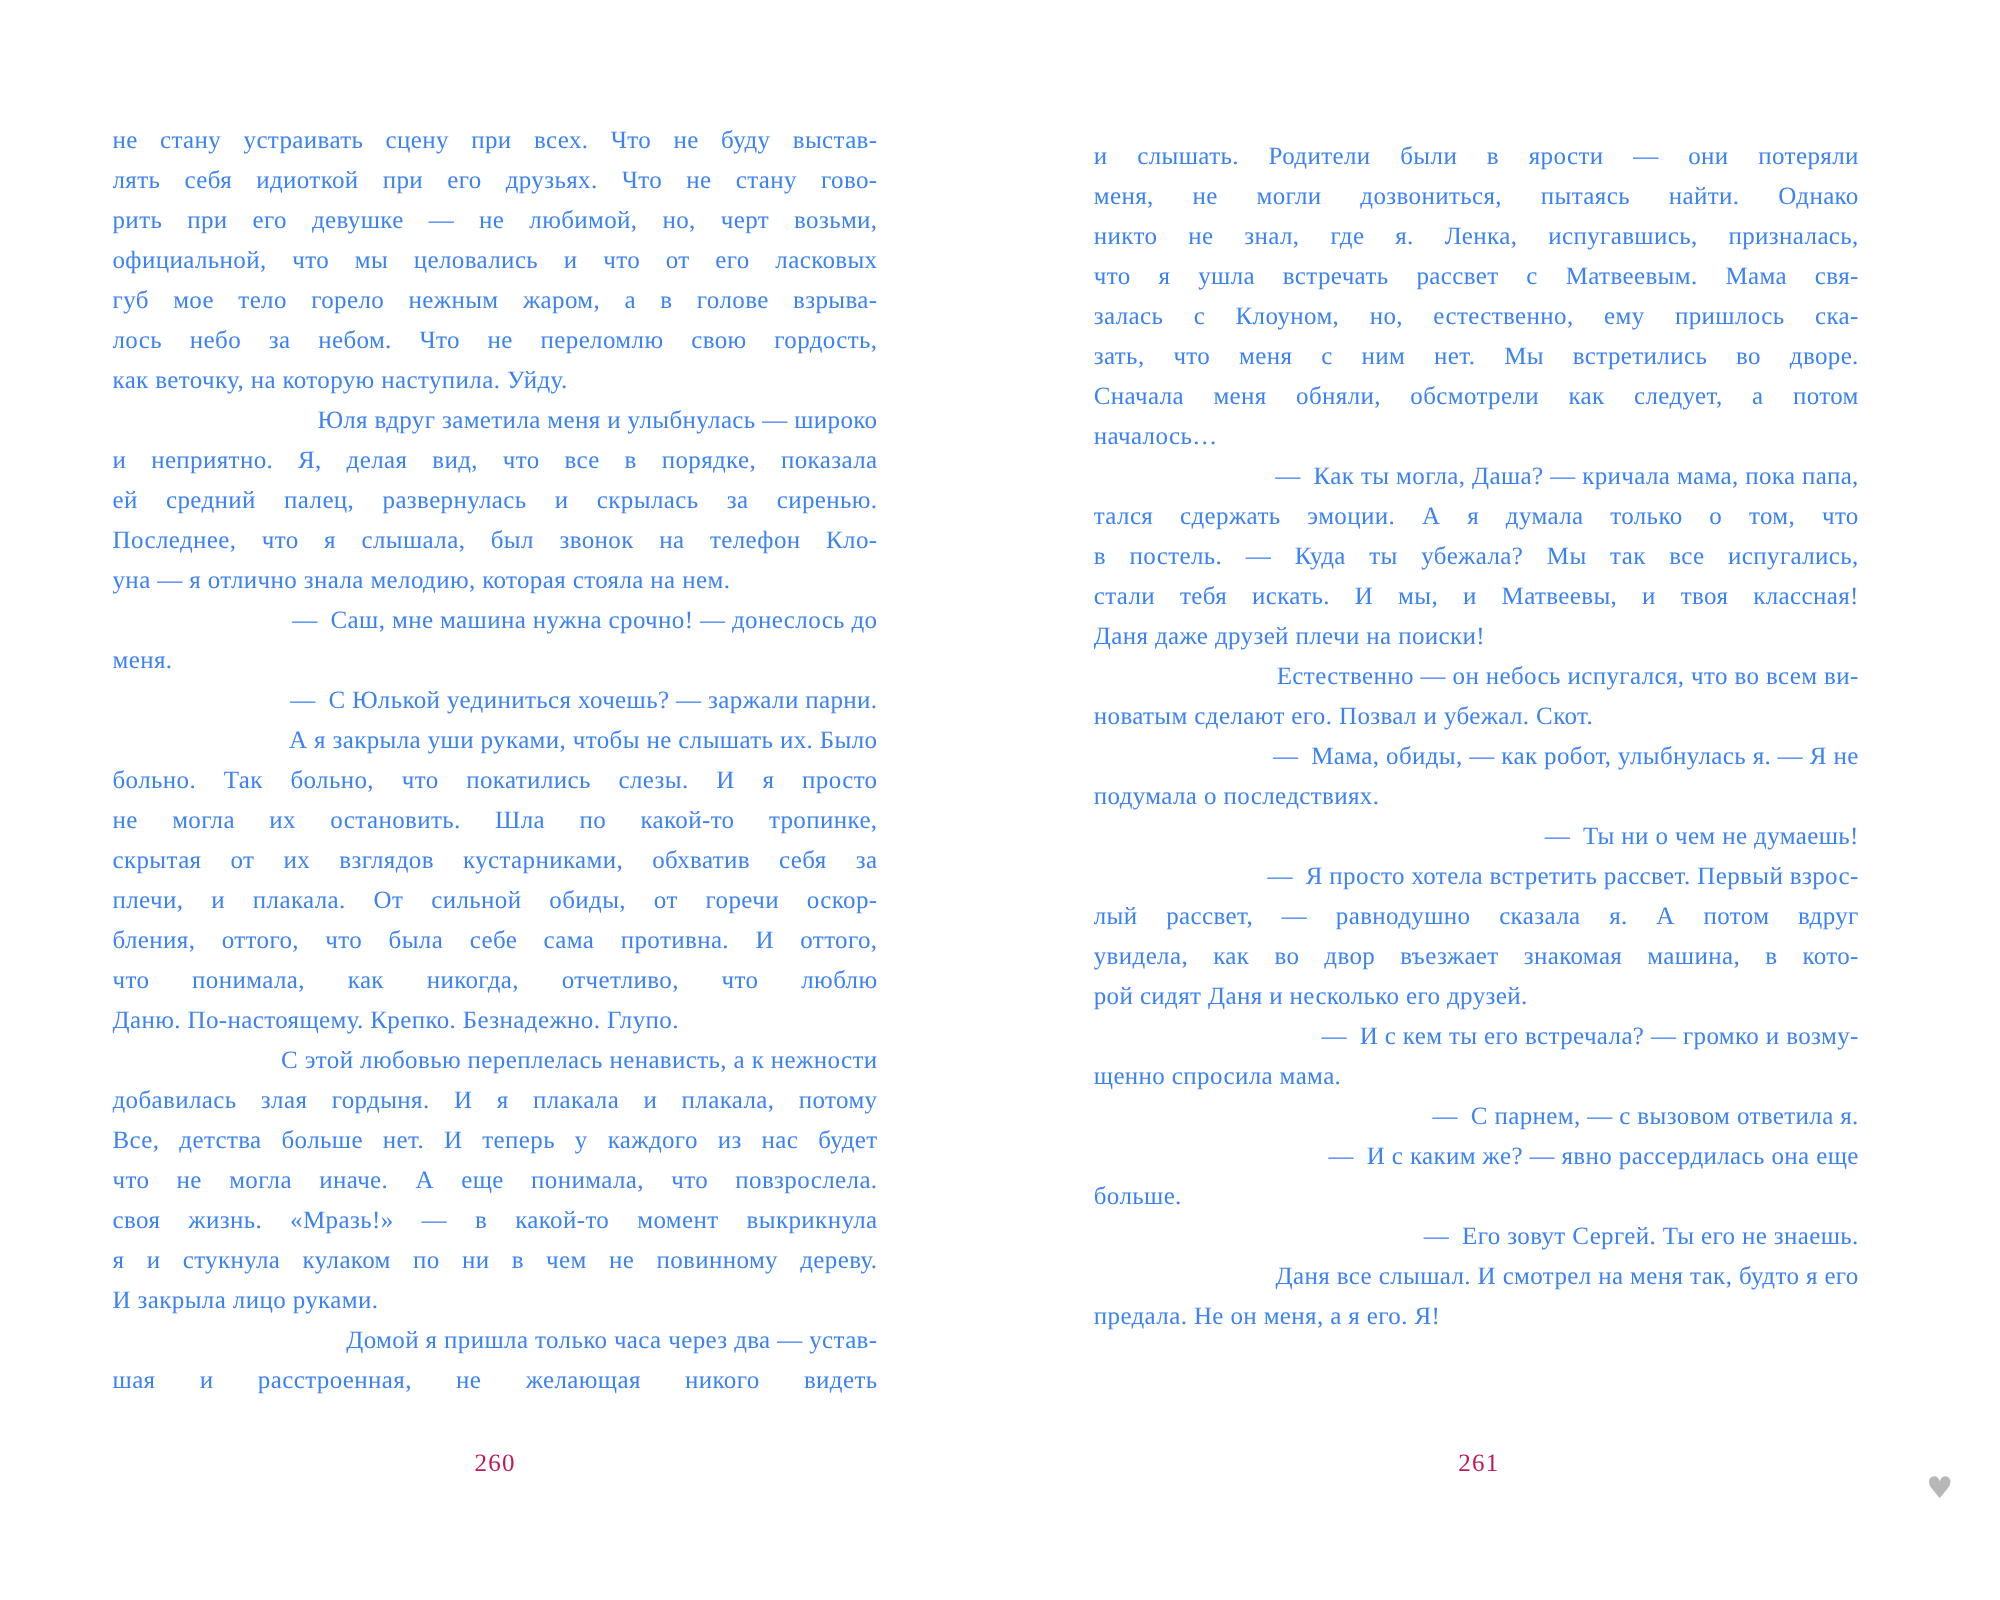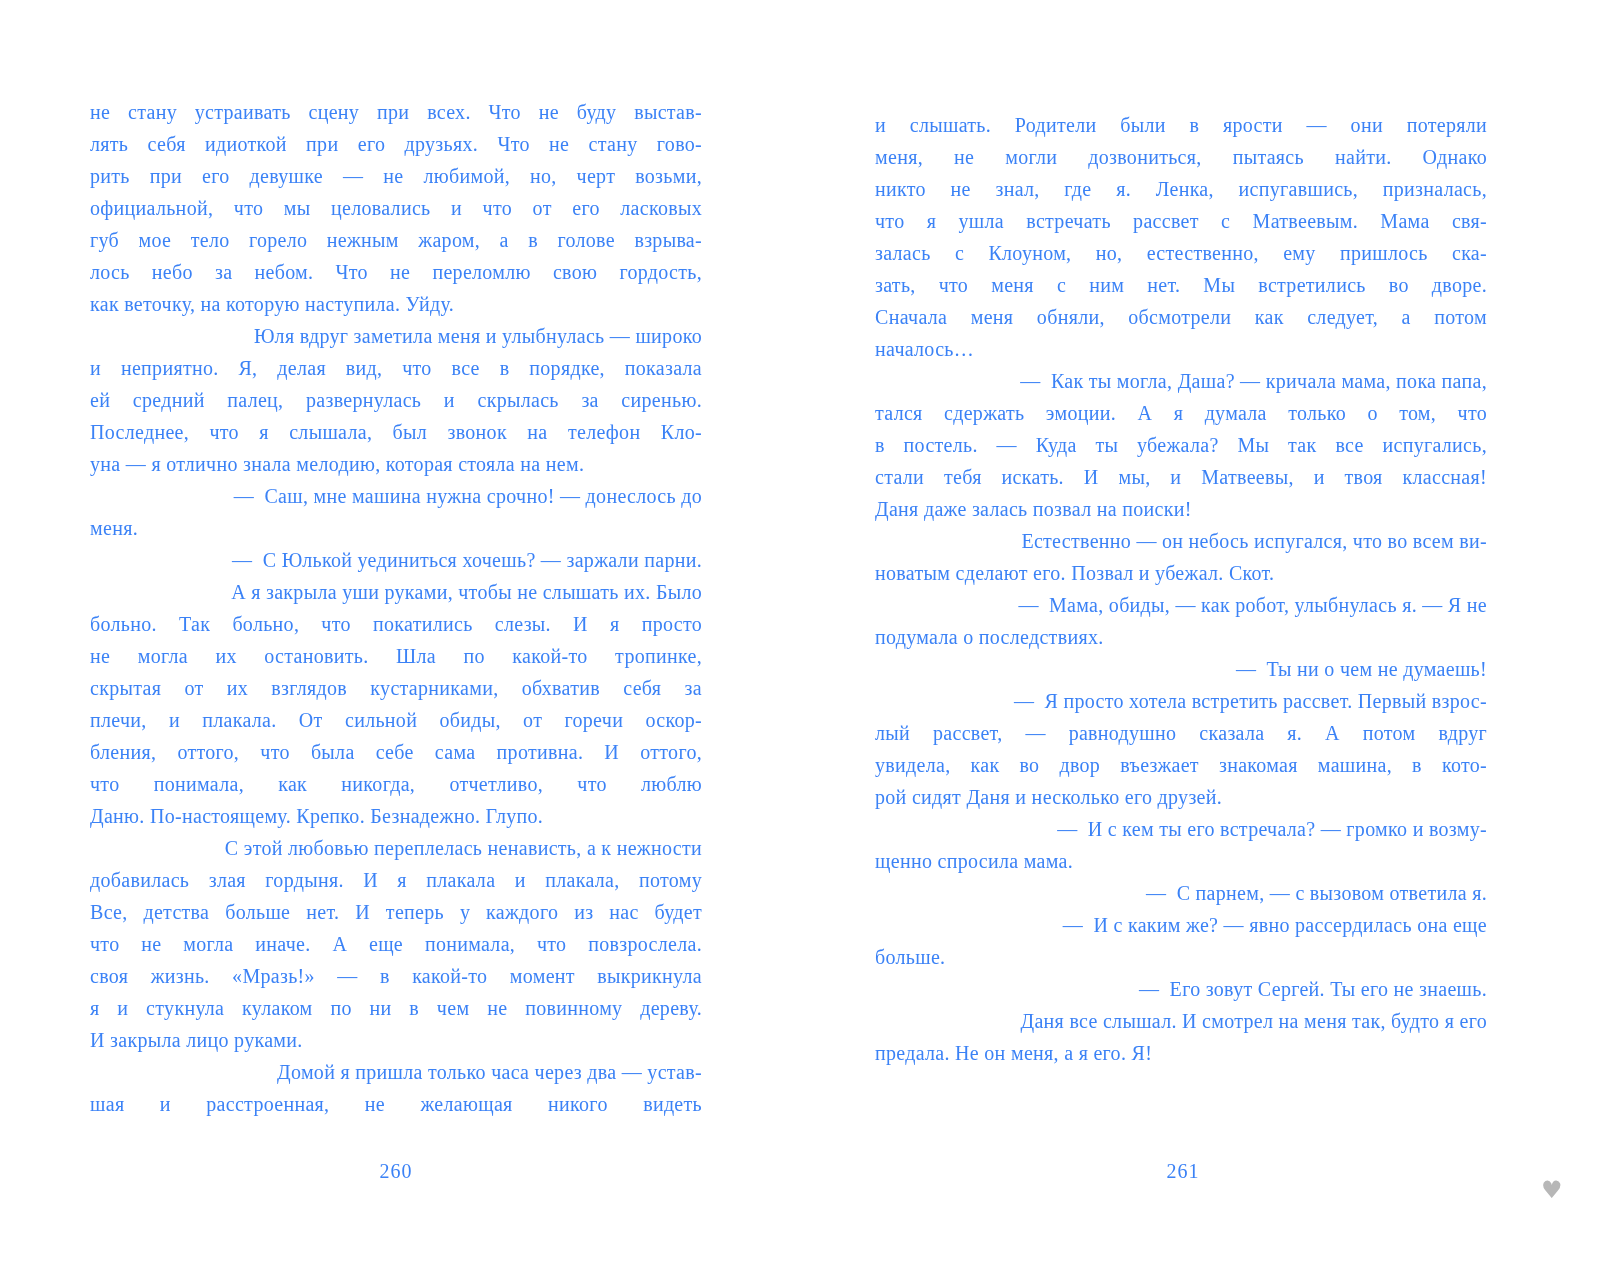--- a/index.html
+++ b/index.html
@@ -35,21 +35,21 @@
     width: 100%;
     height: 0;
   }
   .line.ind { text-indent: 34px; text-align: right; }
   .page-number {
     position: absolute;
     width: 612px;
     text-align: center;
     top: 1160px;
     font-size: 20px;
-    color: #3b82f6;
+    color: #be185d;
     letter-spacing: 1px;
   }
   .page-number.left  { left: 90px; }
   .page-number.right { left: 877px; }
   .heart {
     position: absolute;
     left: 1541px;
     top: 1178px;
     font-family: "DejaVu Sans", sans-serif;
     font-size: 24px;
@@ -105,21 +105,21 @@
       <div class="line jfy">никто не знал, где я. Ленка, испугавшись, призналась,</div>
       <div class="line jfy">что я ушла встречать рассвет с Матвеевым. Мама свя-</div>
       <div class="line jfy">залась с Клоуном, но, естественно, ему пришлось ска-</div>
       <div class="line jfy">зать, что меня с ним нет. Мы встретились во дворе.</div>
       <div class="line jfy">Сначала меня обняли, обсмотрели как следует, а потом</div>
       <div class="line">началось…</div>
       <div class="line jfy ind">— Как ты могла, Даша? — кричала мама, пока папа,</div>
       <div class="line jfy">тался сдержать эмоции. А я думала только о том, что</div>
       <div class="line jfy">в постель. — Куда ты убежала? Мы так все испугались,</div>
       <div class="line jfy">стали тебя искать. И мы, и Матвеевы, и твоя классная!</div>
-      <div class="line">Даня даже залась позвал на поиски!</div>
+      <div class="line">Даня даже друзей плечи на поиски!</div>
       <div class="line jfy ind">Естественно — он небось испугался, что во всем ви-</div>
       <div class="line">новатым сделают его. Позвал и убежал. Скот.</div>
       <div class="line jfy ind">— Мама, обиды, — как робот, улыбнулась я. — Я не</div>
       <div class="line">подумала о последствиях.</div>
       <div class="line ind">— Ты ни о чем не думаешь!</div>
       <div class="line jfy ind">— Я просто хотела встретить рассвет. Первый взрос-</div>
       <div class="line jfy">лый рассвет, — равнодушно сказала я. А потом вдруг</div>
       <div class="line jfy">увидела, как во двор въезжает знакомая машина, в кото-</div>
       <div class="line">рой сидят Даня и несколько его друзей.</div>
       <div class="line jfy ind">— И с кем ты его встречала? — громко и возму-</div>

